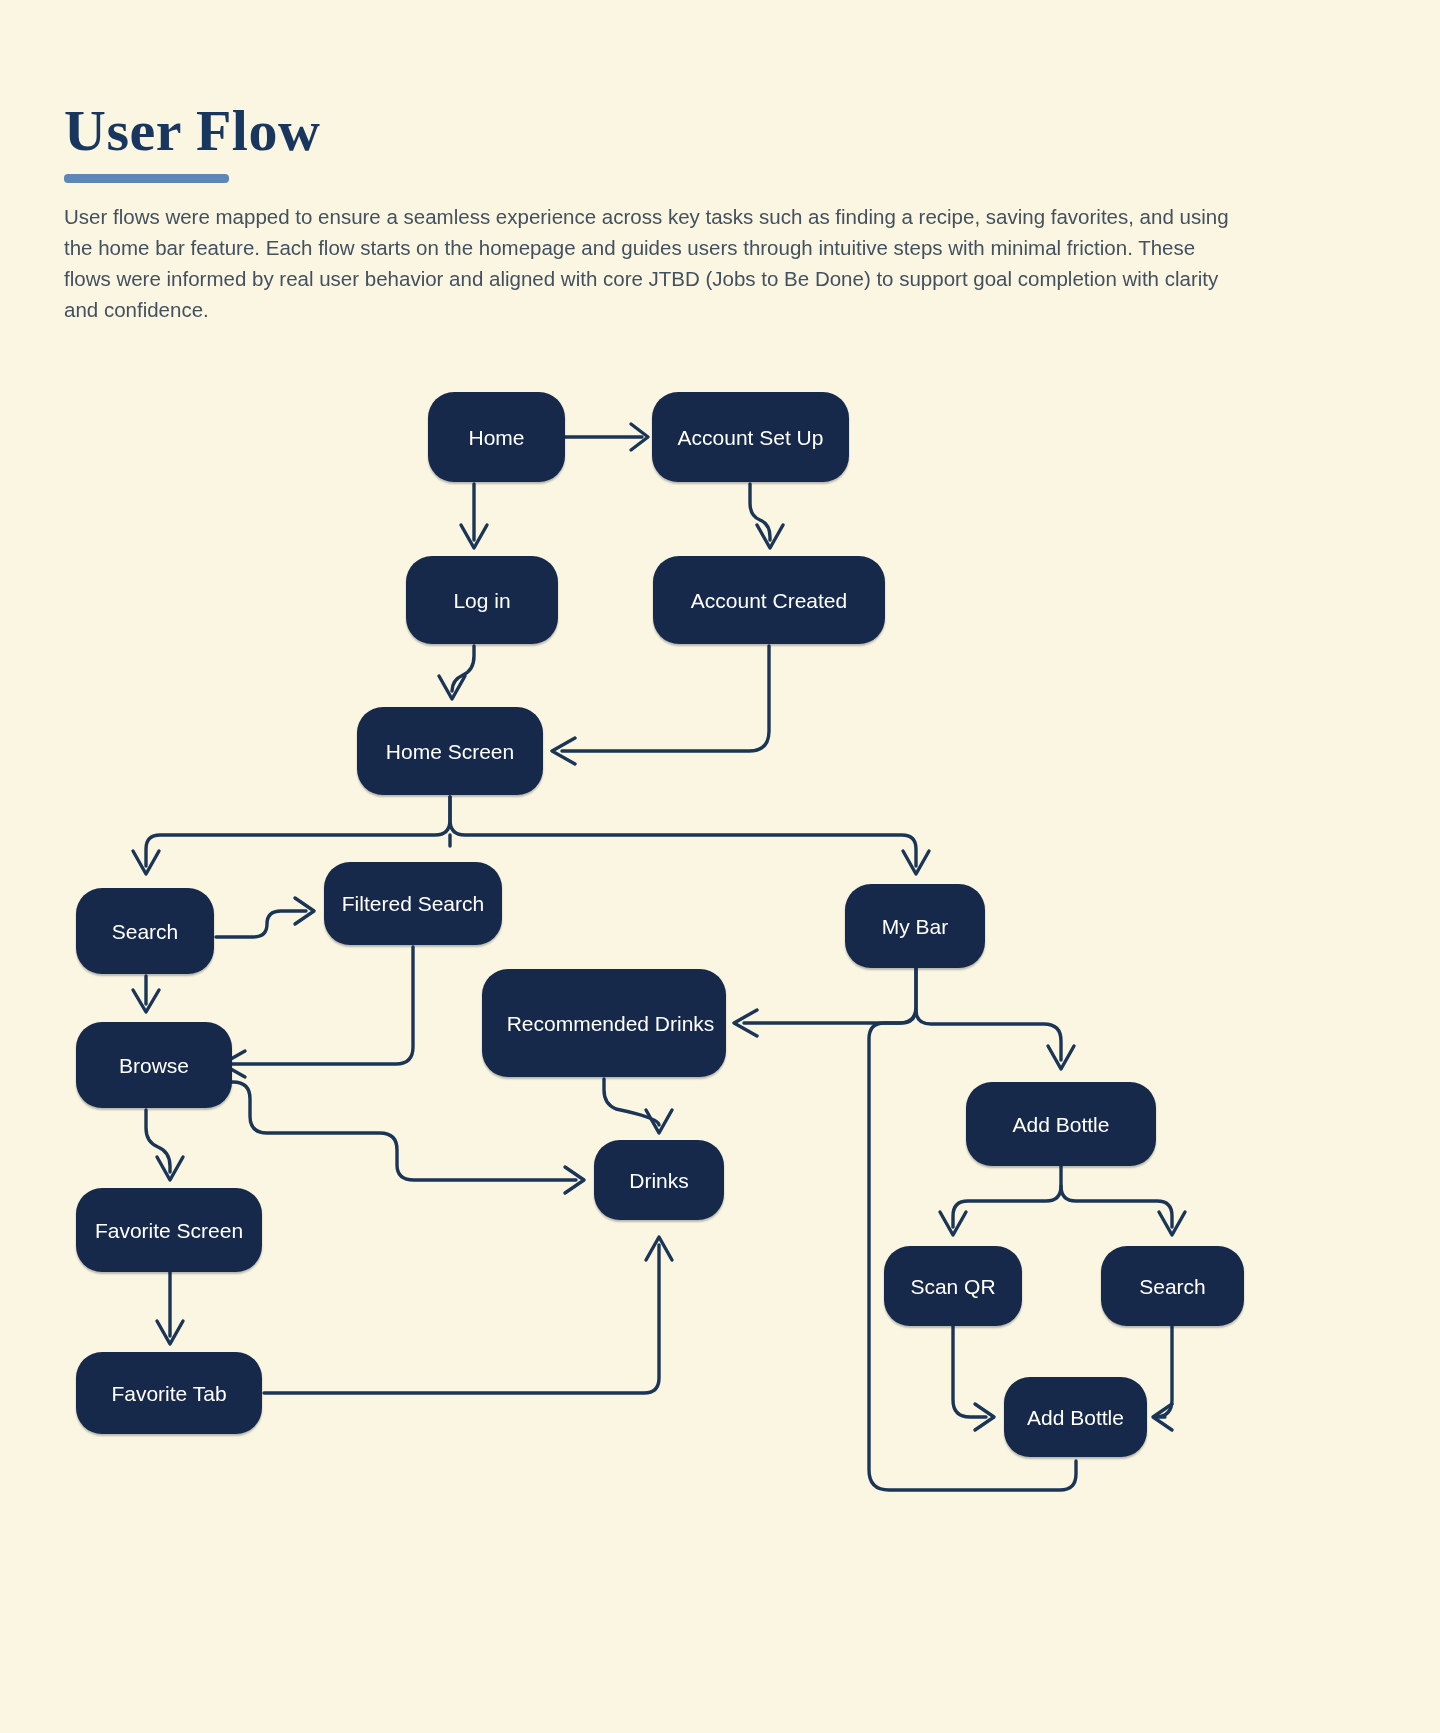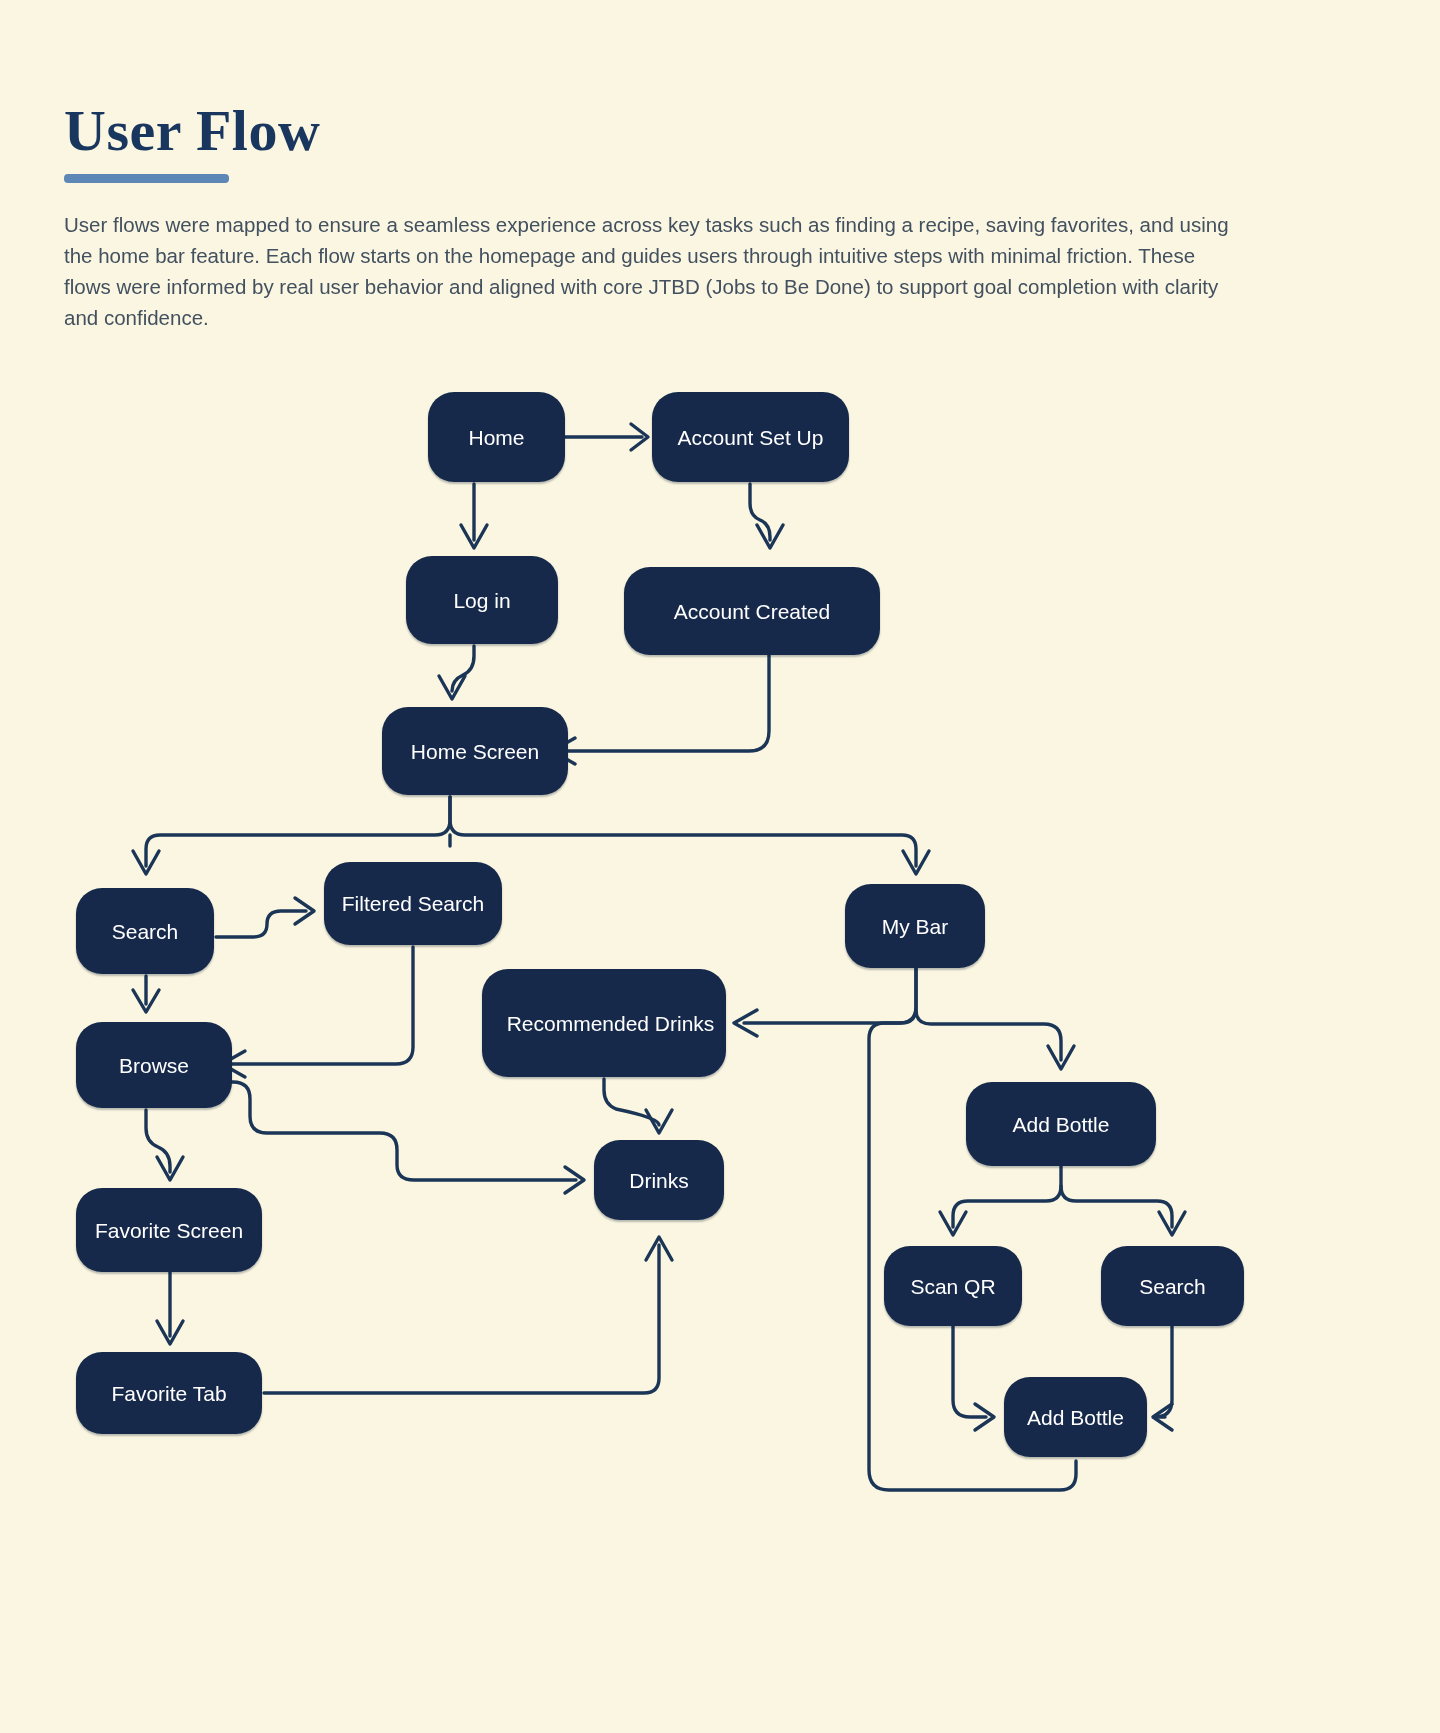--- a/index.html
+++ b/index.html
@@ -21,21 +21,21 @@
     line-height:62px;
     color:#19365E;
     letter-spacing:0.5px;
     margin:0;
   }
   .title-rule{
     width:165px;height:9px;border-radius:4px;
     background:#5C87B6;margin-top:12px;
   }
   .intro{
-    margin-top:26px;
+    margin-top:18px;
     font-size:20.5px;
     line-height:31px;
     color:#42505F;
     width:1175px;
     font-family:"Liberation Sans", sans-serif;
   }
 
   
   .diagram{position:absolute;left:0;top:0;width:1440px;height:1733px;}
   .edges{position:absolute;left:0;top:0;width:1440px;height:1733px;pointer-events:none;}
@@ -180,25 +180,25 @@
     </div>
 
     <div class="node" style="left:652px;top:392px;width:197px;height:90px;">
       <span>Account Set Up</span>
     </div>
 
     <div class="node" style="left:406px;top:556px;width:152px;height:88px;">
       <span>Log in</span>
     </div>
 
-    <div class="node" style="left:624px;top:556px;width:256px;height:88px;margin-top:11px;">
+    <div class="node" style="left:653px;top:556px;width:232px;height:88px;">
       <span>Account Created</span>
     </div>
 
-    <div class="node" style="left:357px;top:707px;width:186px;height:88px;margin-left:25px;">
+    <div class="node" style="left:357px;top:707px;width:186px;height:88px;">
       <span>Home Screen</span>
     </div>
 
     <div class="node" style="left:76px;top:888px;width:138px;height:86px;">
       <span>Search</span>
     </div>
 
     <div class="node" style="left:324px;top:862px;width:178px;height:83px;">
       <span>Filtered Search</span>
     </div>

